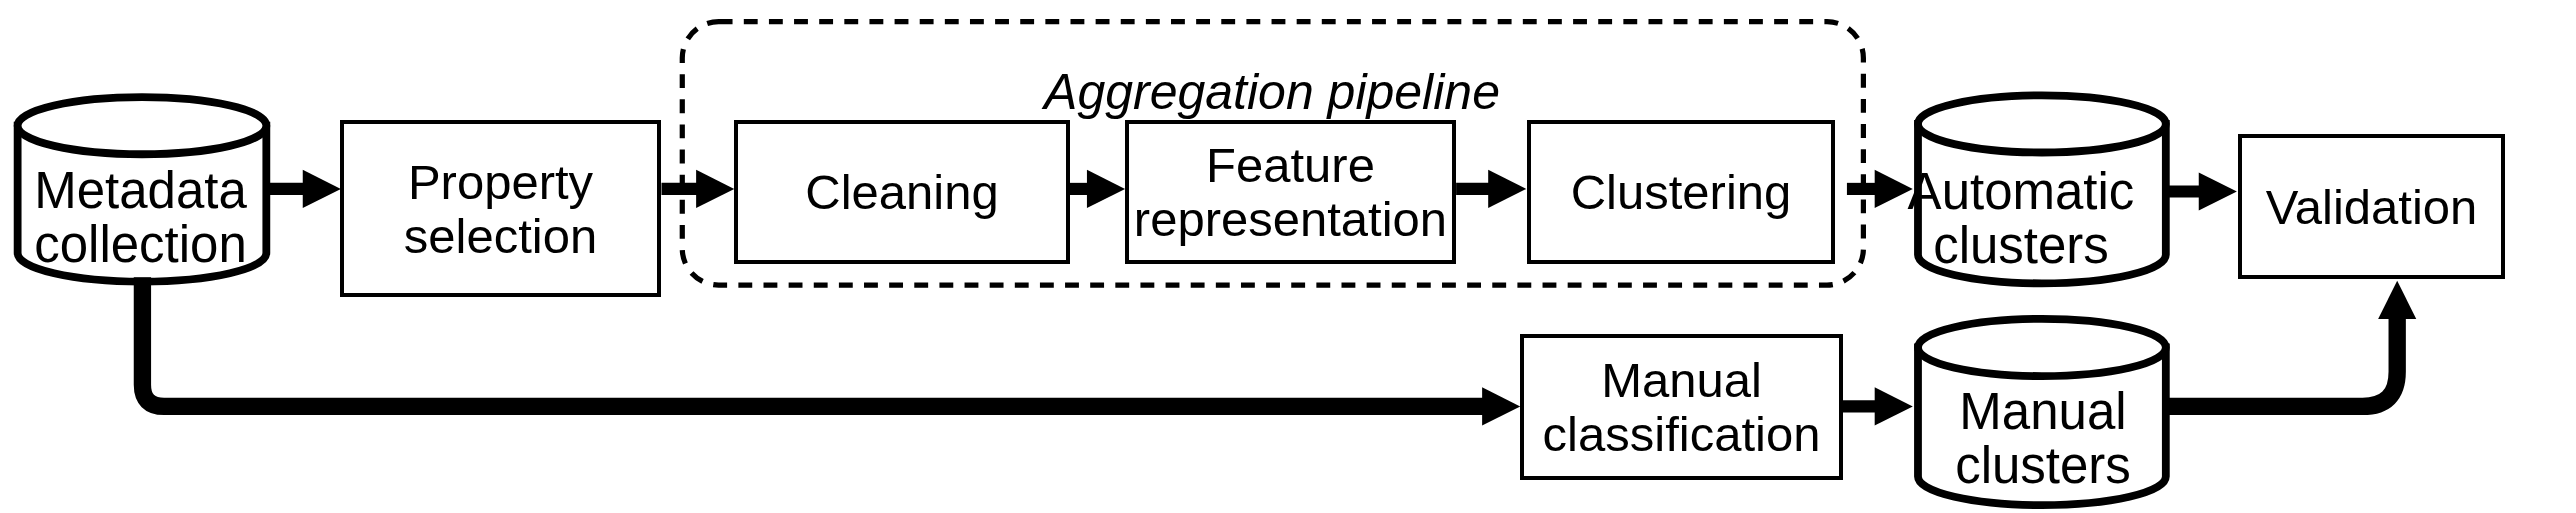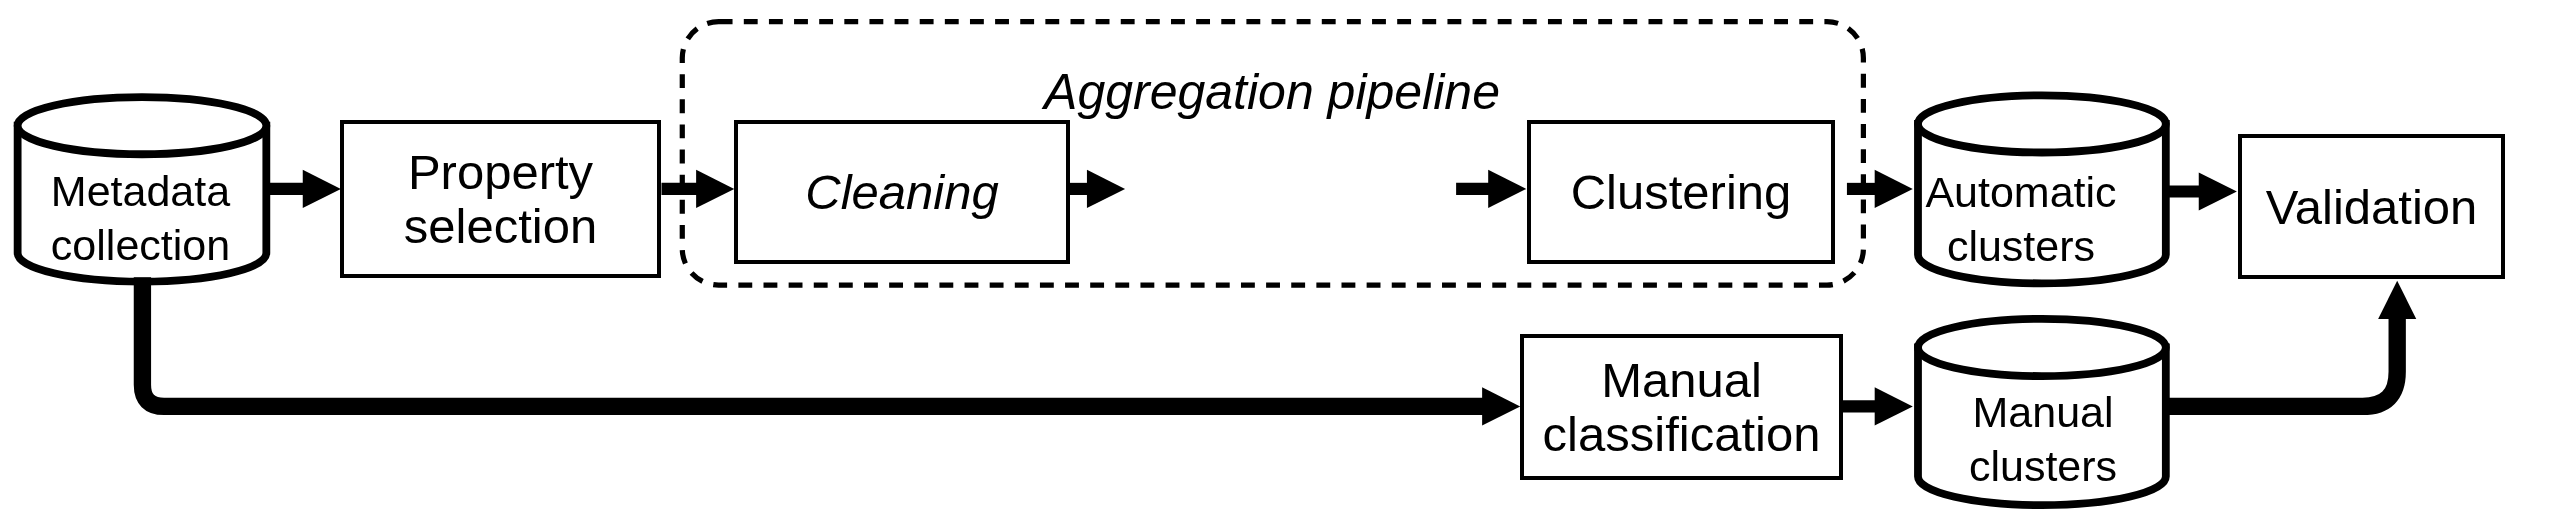--- a/index.html
+++ b/index.html
@@ -18,29 +18,29 @@
   .head    { fill:var(--stroke,#000); stroke:none; }
   .box {
     position:absolute; box-sizing:border-box; z-index:3;
     background:var(--fill,#fff); border:4.3px solid var(--stroke,#000);
     display:flex; align-items:center; justify-content:center;
     text-align:center; font-size:49px; line-height:54px; white-space:pre-line;
   }
   .cyl-label {
     position:absolute; z-index:3;
     display:flex; align-items:center; justify-content:center;
-    text-align:center; font-size:43px; line-height:54px; white-space:pre-line;
+    text-align:center; font-size:51px; line-height:54px; white-space:pre-line;
   }
   .pipeline-title {
     position:absolute; left:1012px; top:54px; width:520px; z-index:3;
     text-align:center; font-style:italic; font-size:50px; line-height:52px;margin-top:12px;
   }
   
-  #node-property-selection    { left:340px;  top:120px; width:321px; height:158px; }
-  #node-cleaning              { left:734px;  top:120px; width:336px; height:144px;font-style:italic; }
+  #node-property-selection    { left:340px;  top:120px; width:321px; height:177px; }
+  #node-cleaning              { left:734px;  top:120px; width:336px; height:144px; }
   #node-feature-representation{ left:1125px; top:120px; width:331px; height:144px; }
   #node-clustering            { left:1527px; top:120px; width:308px; height:144px; }
   #node-validation            { left:2238px; top:134px; width:267px; height:145px; }
   #node-manual-classification { left:1520px; top:334px; width:323px; height:146px; }
   #label-metadata-collection  { left:14px;   top:154px; width:253px; height:127px; }
   #label-automatic-clusters   { left:1897px; top:153px; width:248px; height:132px; }
   #label-manual-clusters      { left:1919px; top:375px; width:248px; height:128px; }
 </style>
 </head>
 <body>
@@ -101,20 +101,22 @@
       <path class="thick" d="M2498 469 L2725 469 Q2765 469 2765 429 L2765 366"></path>
       <polygon class="head" points="2743,368 2765,324 2787,368"></polygon>
     </g>
   </svg>
 
   <div class="pipeline-title">Aggregation pipeline</div>
 
   <div class="box" id="node-property-selection">Property
 selection</div>
   <div class="box" id="node-cleaning">Cleaning</div>
+  <div class="box" id="node-feature-representation">Feature
+representation</div>
   <div class="box" id="node-clustering">Clustering</div>
   <div class="box" id="node-validation">Validation</div>
   <div class="box" id="node-manual-classification">Manual
 classification</div>
 
   <div class="cyl-label" id="label-metadata-collection">Metadata
 collection</div>
   <div class="cyl-label" id="label-automatic-clusters">Automatic
 clusters</div>
   <div class="cyl-label" id="label-manual-clusters">Manual

